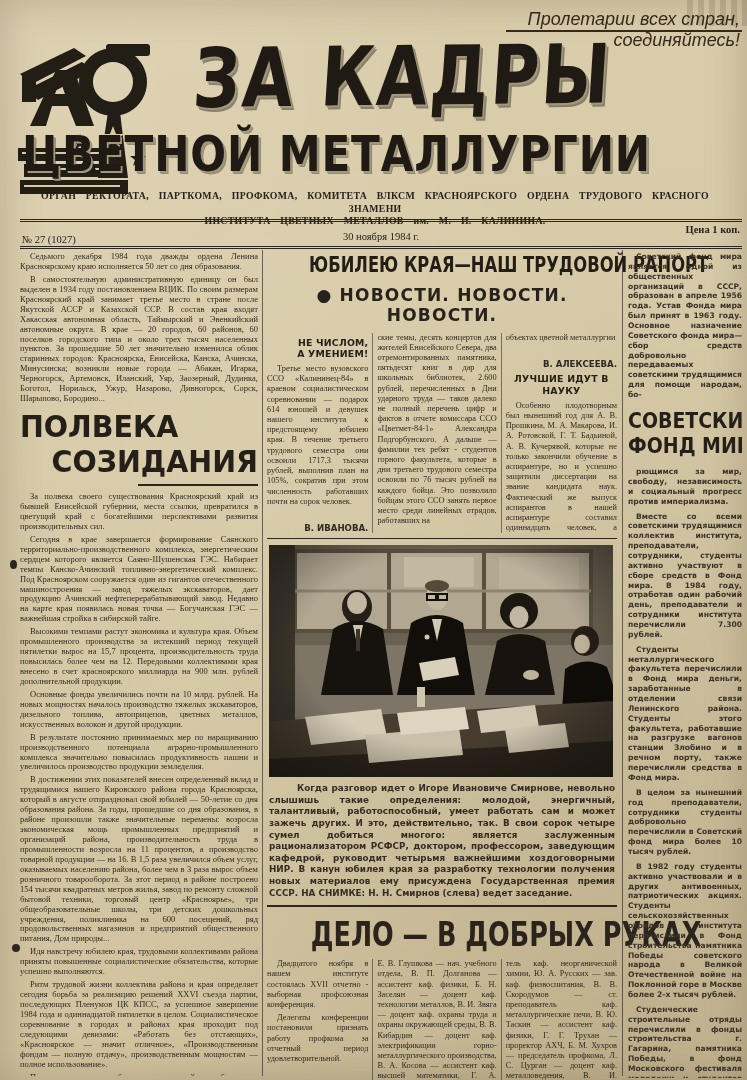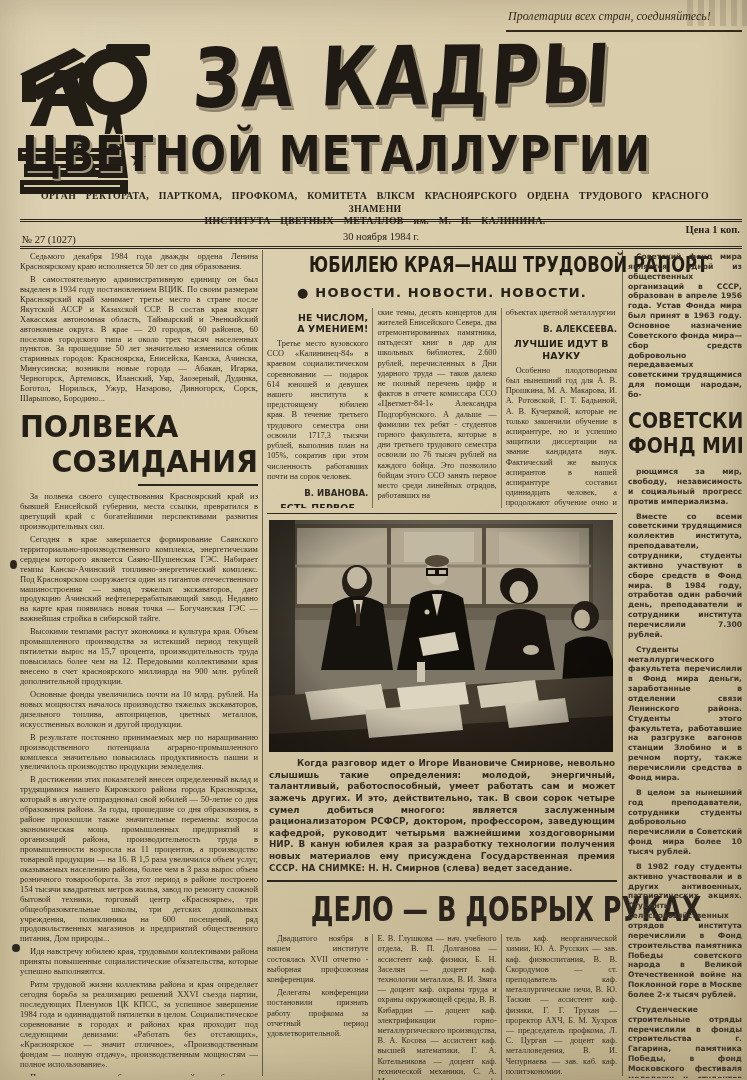--- a/index.html
+++ b/index.html
@@ -8,22 +8,22 @@
     background:
       radial-gradient(ellipse at 15% 8%, rgba(255,255,255,.10), transparent 42%),
       radial-gradient(ellipse at 85% 95%, rgba(85,65,35,.14), transparent 55%),
       radial-gradient(ellipse at 50% 50%, rgba(255,250,235,.05), transparent 60%),
       linear-gradient(175deg,#dacdab 0%, #d6c9a6 55%, #d0c29d 100%);
     color:#2e2a22;
     font-family:"Liberation Serif", serif;
     box-shadow:inset 0 0 40px rgba(70,55,30,.25);
   }
   
-  .slogan{position:absolute;top:9px;left:508px;width:232px;text-align:left;
-    font-family:Liberation Serif, serif;font-style:italic;font-size:12px;color:#33291c;}
+  .slogan{position:absolute;top:9px;left:508px;width:232px;text-align:right;
+    font-family:Liberation Sans, sans-serif;font-style:italic;font-size:18px;color:#33291c;}
   .slogan-rule{position:absolute;top:30px;left:506px;width:236px;height:2px;background:#33291c;}
   .corner-smudge{position:absolute;top:0;right:0;width:60px;height:26px;
     background:repeating-linear-gradient(90deg,rgba(60,50,35,.35) 0 6px, transparent 6px 11px);opacity:.45;}
   .emblem{position:absolute;top:30px;left:16px;}
   .title1{position:absolute;top:38px;left:196px;width:548px;
     font-family:"DejaVu Sans", sans-serif;font-weight:bold;font-size:82px;line-height:1;
     white-space:nowrap;letter-spacing:3px;color:#1f1a13;
     transform:scaleX(.80) skewX(-5deg) rotate(-.5deg);transform-origin:left top;
     text-shadow:2px 2px 0 #a3977d, 4px 4px 0 rgba(40,34,26,.45);}
   .title2{position:absolute;top:130px;left:22px;width:640px;
@@ -46,32 +46,32 @@
   .par{margin:0 0 3px;text-indent:10px;}
   .head-l{font-family:"DejaVu Sans", sans-serif;font-weight:bold;font-size:31px;line-height:1;
     white-space:nowrap;color:#241f17;}
   .head-l1{transform:scaleX(.92);transform-origin:left center;margin:7px 0 4px;}
   .head-l2{text-align:right;transform:scaleX(.92);transform-origin:right center;margin:0 0 7px;}
   .mini-rule{height:2px;background:#2b261e;width:120px;margin:0 0 6px auto;}
   .col-mid{position:absolute;top:250px;left:267px;width:350px;height:830px;}
   .mid-headline{font-family:"DejaVu Sans", sans-serif;font-weight:bold;font-size:21.5px;line-height:1.05;
     text-align:center;white-space:nowrap;transform:scaleX(.76);color:#221d15;margin-top:4px;}
   .kicker{text-align:center;font-family:"DejaVu Sans", sans-serif;font-weight:bold;
-    font-size:13px;letter-spacing:1.2px;margin-top:8px;color:#27221a;}
+    font-size:17px;letter-spacing:1.2px;margin-top:8px;color:#27221a;}
   .cols3{display:flex;margin-top:8px;overflow:hidden;}
   .news-cols{height:200px;}
   .union-cols{height:172px;}
   .ncol{text-align:justify;font-size:8.3px;line-height:1.23;overflow:hidden;}
   .ncol-1{width:102px;} .ncol-2{width:120px;} .ncol-3{width:112px;}
   .crule{width:1px;background:rgba(44,38,30,.55);margin:0 4px;}
   .nhead{font-family:"DejaVu Sans", sans-serif;font-weight:bold;font-size:9.4px;line-height:1.25;
     margin:4px 0 4px;letter-spacing:.2px;color:#241f17;}
   .nhead-right{text-align:right;}
   .nhead-center{text-align:center;}
-  .author{text-align:right;font-family:"DejaVu Sans", sans-serif;font-weight:bold;font-size:8.6px;margin:6px 0 4px;}
+  .author{text-align:right;font-family:"DejaVu Sans", sans-serif;font-weight:bold;font-size:8.6px;margin:16px 0 4px;}
   .hr-thin{height:1.5px;background:#2b261e;margin:5px 0 0;}
   .hr-thick{height:2px;background:#2b261e;margin:6px 0 0;}
   .photo-frame{margin:6px 2px 0;line-height:0;}
   .caption{font-family:"DejaVu Sans", sans-serif;font-weight:bold;font-size:8.8px;line-height:1.32;
     text-align:justify;margin:6px 2px 0;text-indent:28px;color:#342d23;}
   .union-title{font-family:"DejaVu Sans", sans-serif;font-weight:bold;font-size:34px;line-height:1;
     text-align:center;white-space:nowrap;transform:scaleX(.75);color:#2a241c;margin-top:10px;}
   .col-right{position:absolute;top:252px;left:628px;width:114px;height:826px;overflow:hidden;
     font-family:"DejaVu Sans", sans-serif;font-weight:bold;font-size:7.6px;line-height:1.3;
     text-align:justify;color:#3a332a;}

